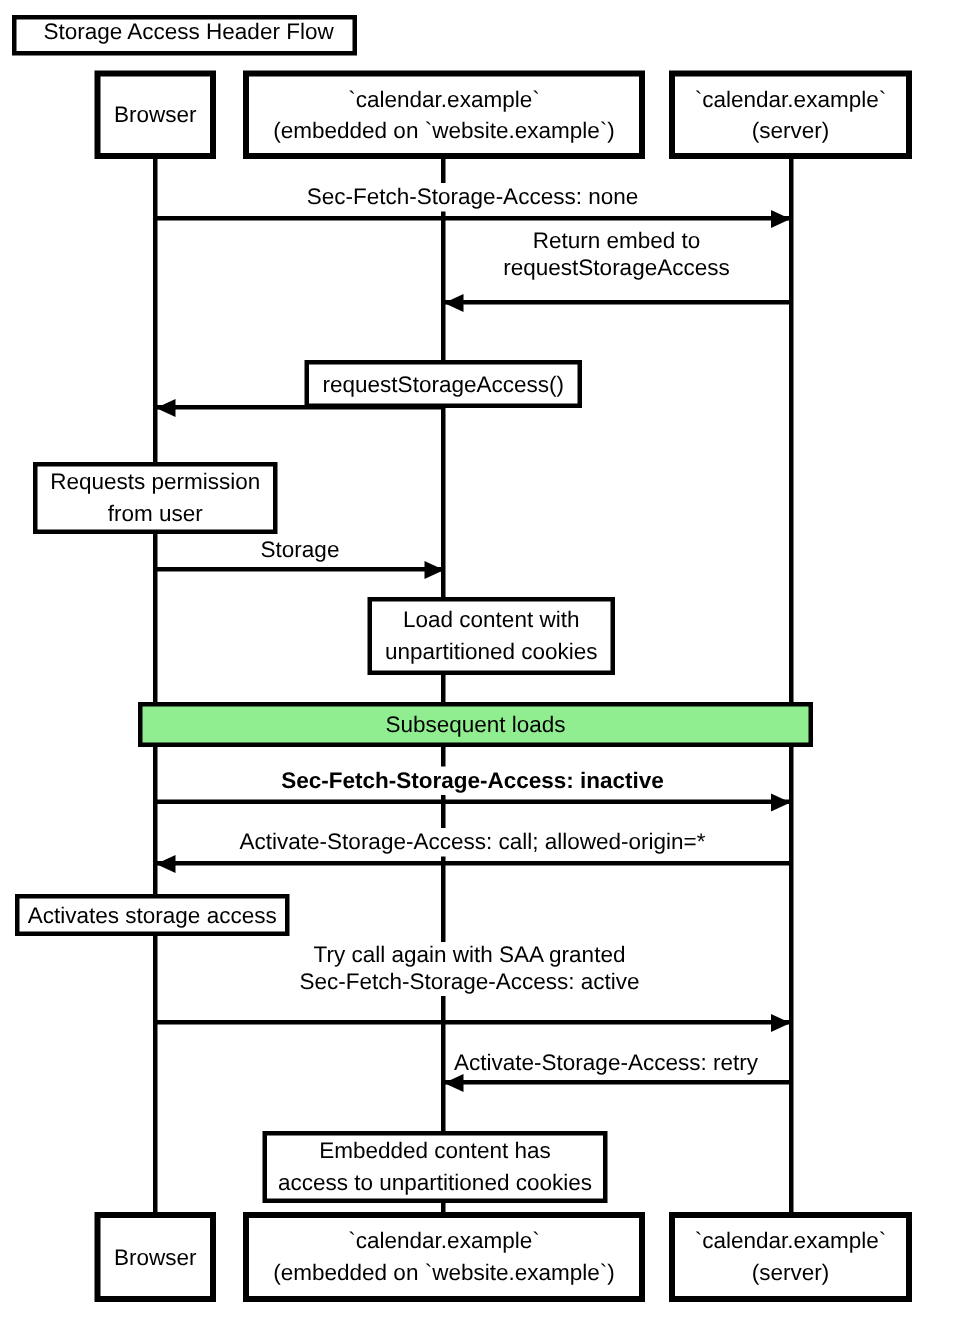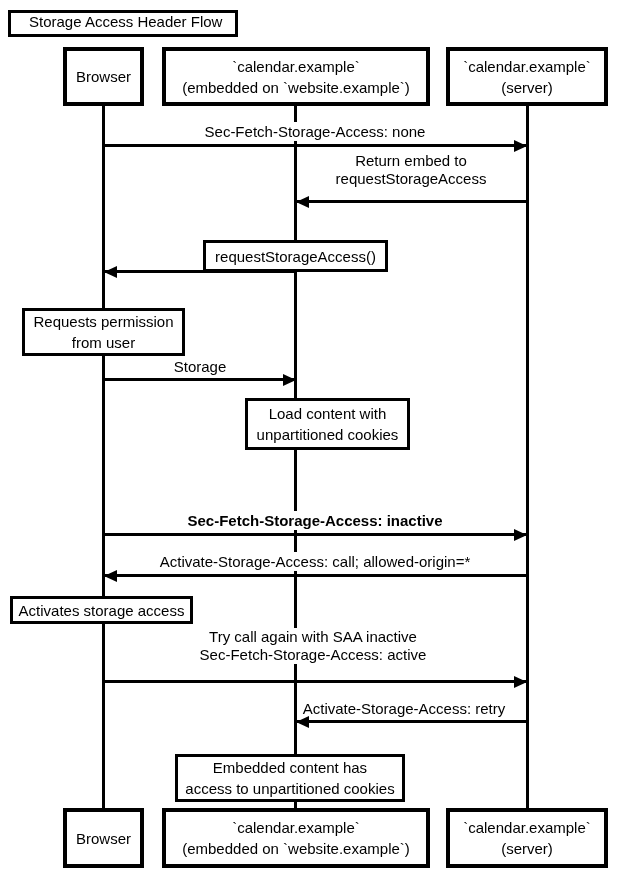--- a/index.html
+++ b/index.html
@@ -143,37 +143,40 @@
 
   <div>
     <div class="msg-label" style="left:200px; top:357px;">Storage</div>
     <div class="msg-line" style="left:104px; top:378px; width:192px;"></div>
     <div class="arrow-right" style="left:283px; top:374px;"></div>
   </div>
 
   <div class="note" style="left:212px; top:398px; width:159px; height:46px;margin-left:33px;">Load content with
 unpartitioned cookies</div>
 
+  <div class="band" style="background: rgb(144, 238, 144);">
+    <span>Subsequent loads</span>
+  </div>
 
   <div>
     <div class="msg-label" style="left:315px; top:511px;font-weight:bold;">Sec-Fetch-Storage-Access: inactive</div>
     <div class="msg-line" style="left:104px; top:533px; width:423px;"></div>
     <div class="arrow-right" style="left:514px; top:529px;"></div>
   </div>
 
   <div>
     <div class="msg-label" style="left:315px; top:552px;">Activate-Storage-Access: call; allowed-origin=*</div>
     <div class="msg-line" style="left:104px; top:574px; width:423px;"></div>
     <div class="arrow-left" style="left:104px; top:570px;"></div>
   </div>
 
   <div class="note" style="left:10px; top:596px; width:177px; height:22px;">Activates storage access</div>
 
   <div>
-    <div class="msg-label two-line" style="left:313px; top:628px;">Try call again with SAA inactive
+    <div class="msg-label two-line" style="left:313px; top:628px;">Try call again with SAA granted
 Sec-Fetch-Storage-Access: active</div>
     <div class="msg-line" style="left:104px; top:680px; width:423px;"></div>
     <div class="arrow-right" style="left:514px; top:676px;"></div>
   </div>
 
   <div>
     <div class="msg-label" style="left:404px; top:699px;">Activate-Storage-Access: retry</div>
     <div class="msg-line" style="left:296px; top:720px; width:231px;"></div>
     <div class="arrow-left" style="left:296px; top:716px;"></div>
   </div>

